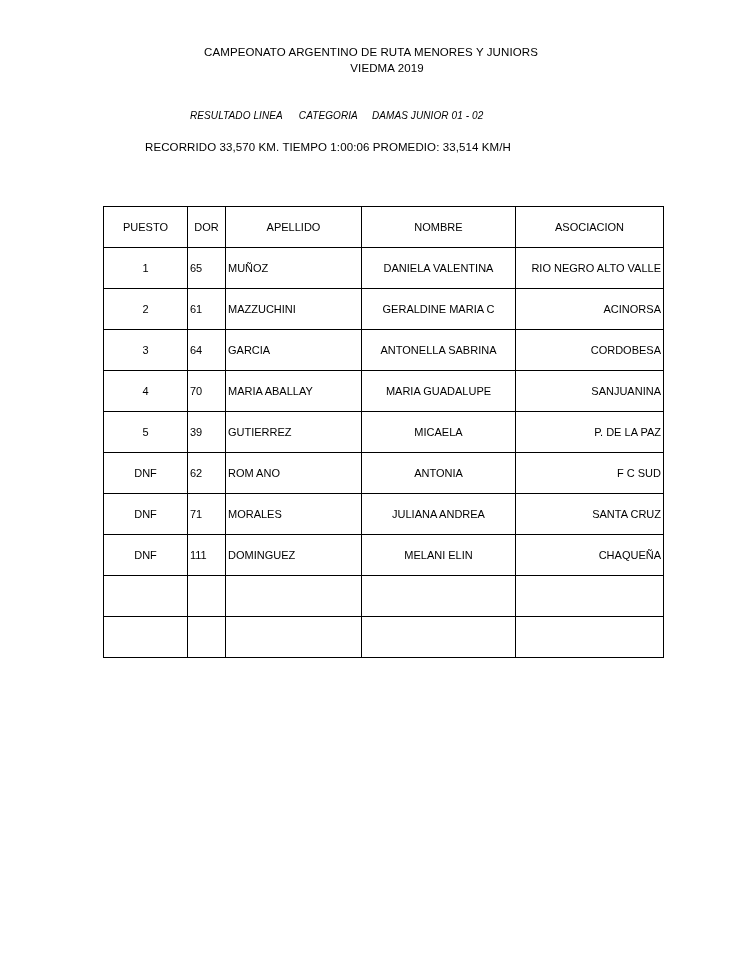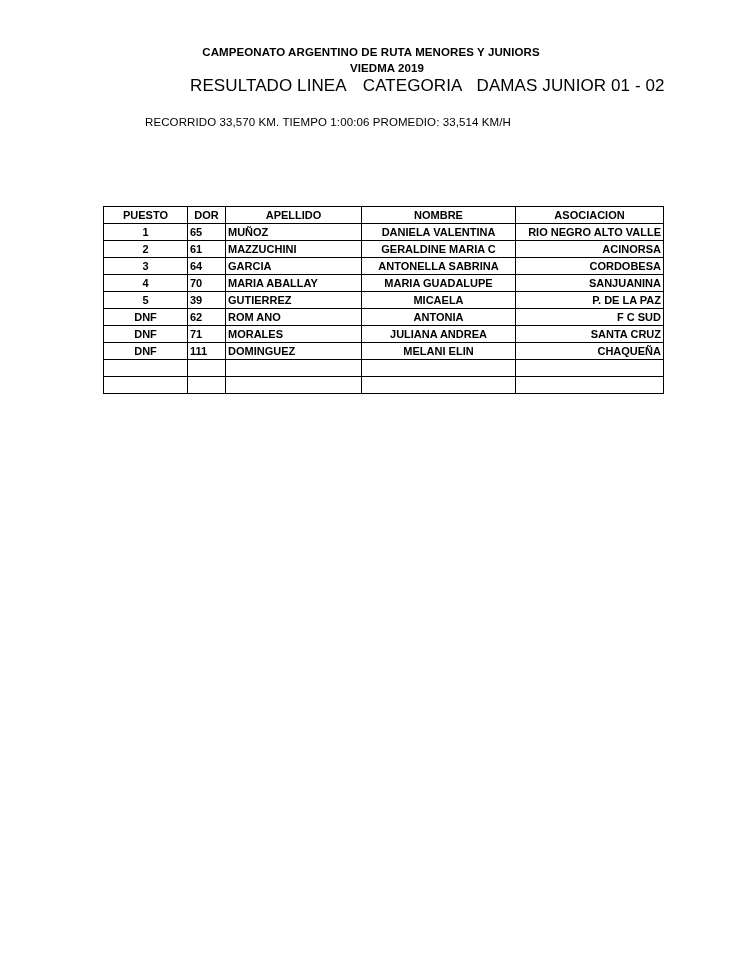--- a/index.html
+++ b/index.html
@@ -19,53 +19,54 @@
     width: 742px;
     height: 960px;
     box-sizing: border-box;
   }
   .doc-title {
     text-align: center;
     font-size: 11.5px;
     line-height: 16px;
     margin-top: 44px;
     letter-spacing: 0.1px;
-    font-weight: bold;
   }
   .doc-title .line2 {
     display: block;
     padding-left: 32px;
   }
   .result-line {
+    margin-top: 34px;
     margin-left: 190px;
-    font-size: 17px;
+    font-size: 10px;
     letter-spacing: 0.1px;
+    font-style: italic;
   }
   .result-line .gap-a { display: inline-block; width: 16px; }
   .result-line .gap-b { display: inline-block; width: 14px; }
   .summary-line {
     margin-top: 20px;
     margin-left: 145px;
     font-size: 11.5px;
     letter-spacing: 0.1px;
   }
   table.results {
     position: absolute;
     left: 103px;
     top: 162px;
     border-collapse: collapse;
     table-layout: fixed;
     width: 560px;
   }
   table.results td, table.results th {
     border: 1px solid #000000;
     height: 16px;
-    padding: 0 2px;
+    padding: 12px 2px;
     font-size: 11px;
-    font-weight: bold;
+    font-weight: normal;
     vertical-align: middle;
     overflow: hidden;
     white-space: nowrap;
   }
   col.c-puesto { width: 84px; }
   col.c-dor    { width: 38px; }
   col.c-apellido { width: 136px; }
   col.c-nombre { width: 154px; }
   col.c-asociacion { width: 148px; }
 

